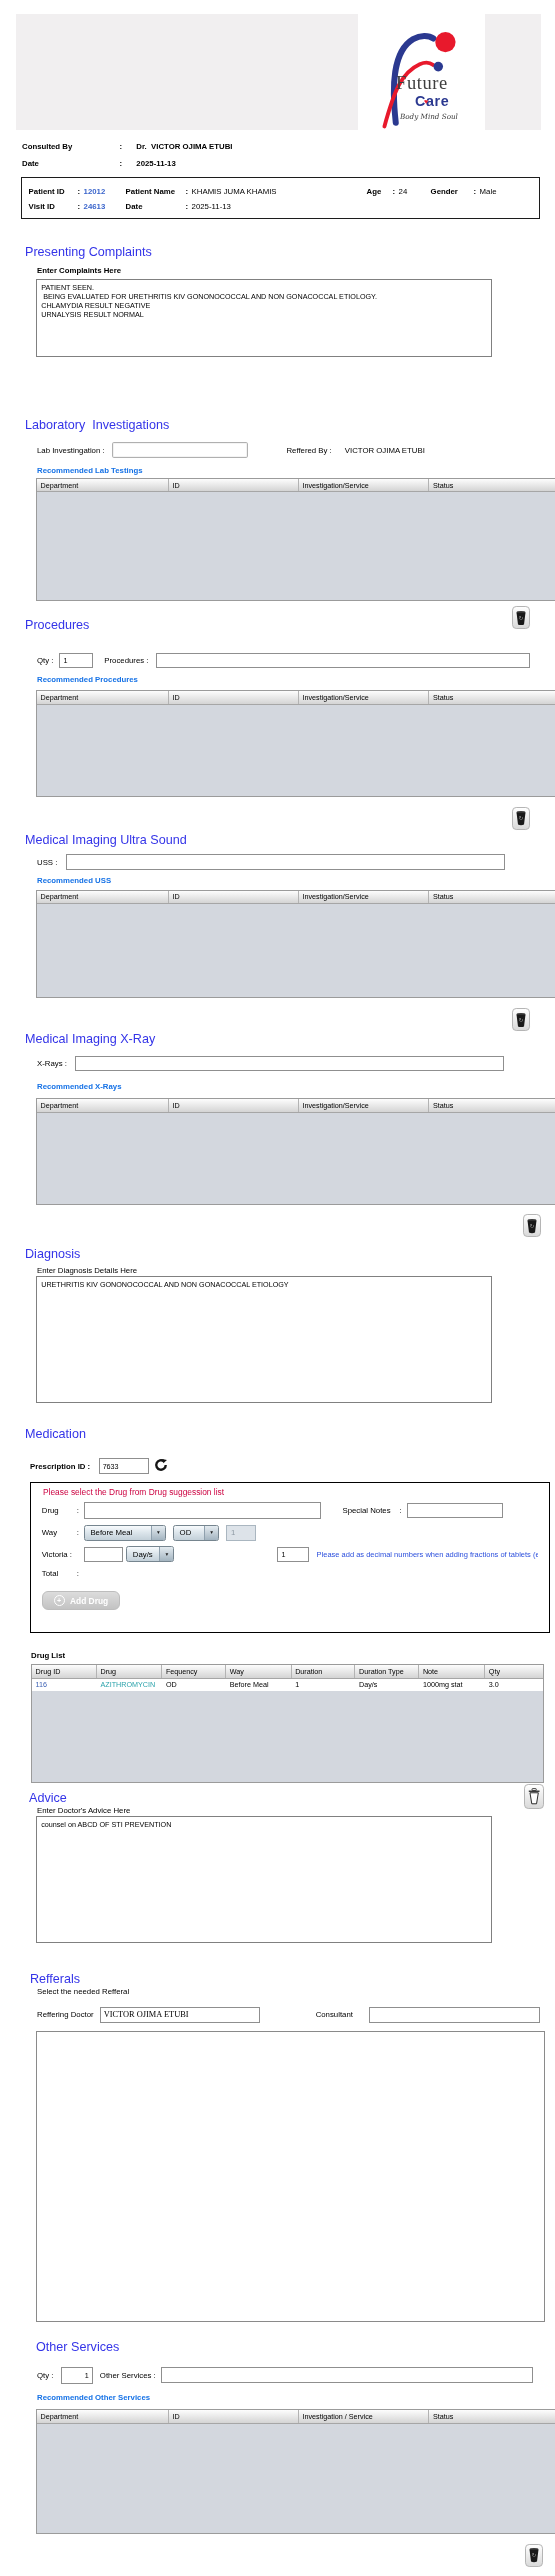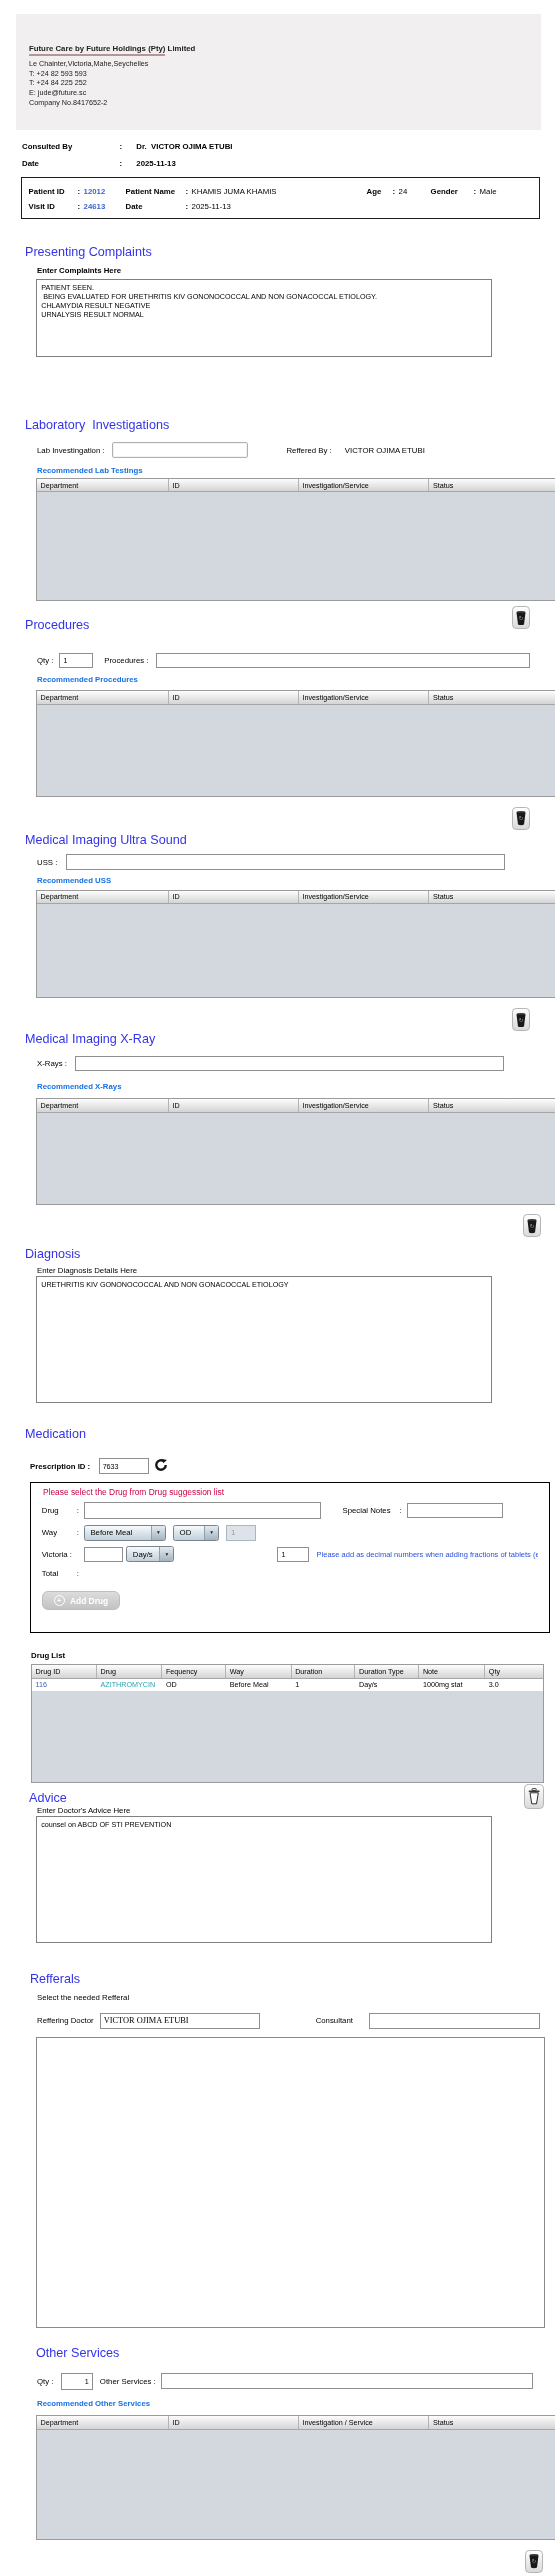--- a/index.html
+++ b/index.html
@@ -56,28 +56,31 @@
   .teal{color:#2ba3ab;}
   .blue-id{color:#3f63b5;}
   .serif-in{font-family:"Liberation Serif",serif;font-size:8.4px;}
   .bigbox{margin-left:36px;width:509px;height:291px;border:0.6px solid #8a8a8a;background:#fff;box-sizing:border-box;}
   .head-flex{display:flex;align-items:flex-start;justify-content:space-between;}
 </style>
 </head>
 <body>
 
 <div class="band">
-  <div class="co-block">
-    <div class="co-title">Future Care by Future Holdings (Pty) Limited</div>
-    <div class="co-underline"></div>
-    <div class="co-line">Le Chainter,Victoria,Mahe,Seychelles</div>
-    <div class="co-line">T: +24  82 593 593</div>
-    <div class="co-line">T: +24  84 225 252</div>
-    <div class="co-line">E: jude@future.sc</div>
-    <div class="co-line">Company No.8417652-2</div>
+  <div class="logo-box">
+    <svg width="127" height="116" viewBox="0 0 212 194">
+      <path d="M63,182 C56,120 58,62 92,42 C104,35 118,35 126,41" fill="none" stroke="#2b3990" stroke-width="10" stroke-linecap="round"></path>
+      <circle cx="146" cy="47" r="17" fill="#e8192c"></circle>
+      <path d="M44,188 C60,130 72,98 103,84 C112,80 120,81 125,85" fill="none" stroke="#e8192c" stroke-width="6.5" stroke-linecap="round"></path>
+      <circle cx="134" cy="88" r="8" fill="#2b3990"></circle>
+    </svg>
+    <span class="logo-future">Future</span>
+    <span class="logo-care">Care</span>
+    <span class="logo-heart">♥</span>
+    <span class="logo-tag">Body Mind Soul</span>
   </div>
 </div>
 
 <div class="meta-row">
   <span class="meta-label">
       <span>Consulted By</span>
       <span>:</span>
     </span>
   <span class="meta-val">Dr.  VICTOR OJIMA ETUBI</span>
 </div>
@@ -326,21 +329,21 @@
       <rect x="8.5" y="1" width="7" height="3.4" rx="1" fill="none" stroke="#222" stroke-width="1.4"></rect>
       <line x1="3" y1="5.4" x2="21" y2="5.4" stroke="#222" stroke-width="2.2"></line>
       <path d="M5,8 L8,26.5 L16,26.5 L19,8 Z" fill="#fdfdfd" stroke="#222" stroke-width="1.6"></path>
     </svg>
   </button>
 </div>
 <div class="sub-label" style="margin-top:-3.6px;">Enter Doctor's Advice Here</div>
 <textarea class="ta" style="margin-top: 1.2px; height: 127px;">counsel on ABCD OF STI PREVENTION</textarea>
 
 <div class="sec-title" style="margin-top:29px;margin-left:30px;">Refferals</div>
-<div class="sub-label" style="margin-top:7px;">Select the needed Refferal</div>
+<div class="sub-label" style="margin-top:1px;">Select the needed Refferal</div>
 <div class="frow" style="margin-top:10.8px;">
   <span>Reffering Doctor</span>
   <input class="tin serif-in" style="width: 160px; height: 16px; margin-left: 6px;" value="VICTOR OJIMA ETUBI">
   <span style="margin-left:56px;">Consultant</span>
   <input class="tin" style="width: 171px; height: 16px; margin-left: 16px;">
 </div>
 <div class="bigbox" style="margin-top:8.4px;"></div>
 
 <div class="sec-title" style="margin-top:18px;margin-left:36px;">Other Services</div>
 <div class="frow" style="margin-top:13px;">

